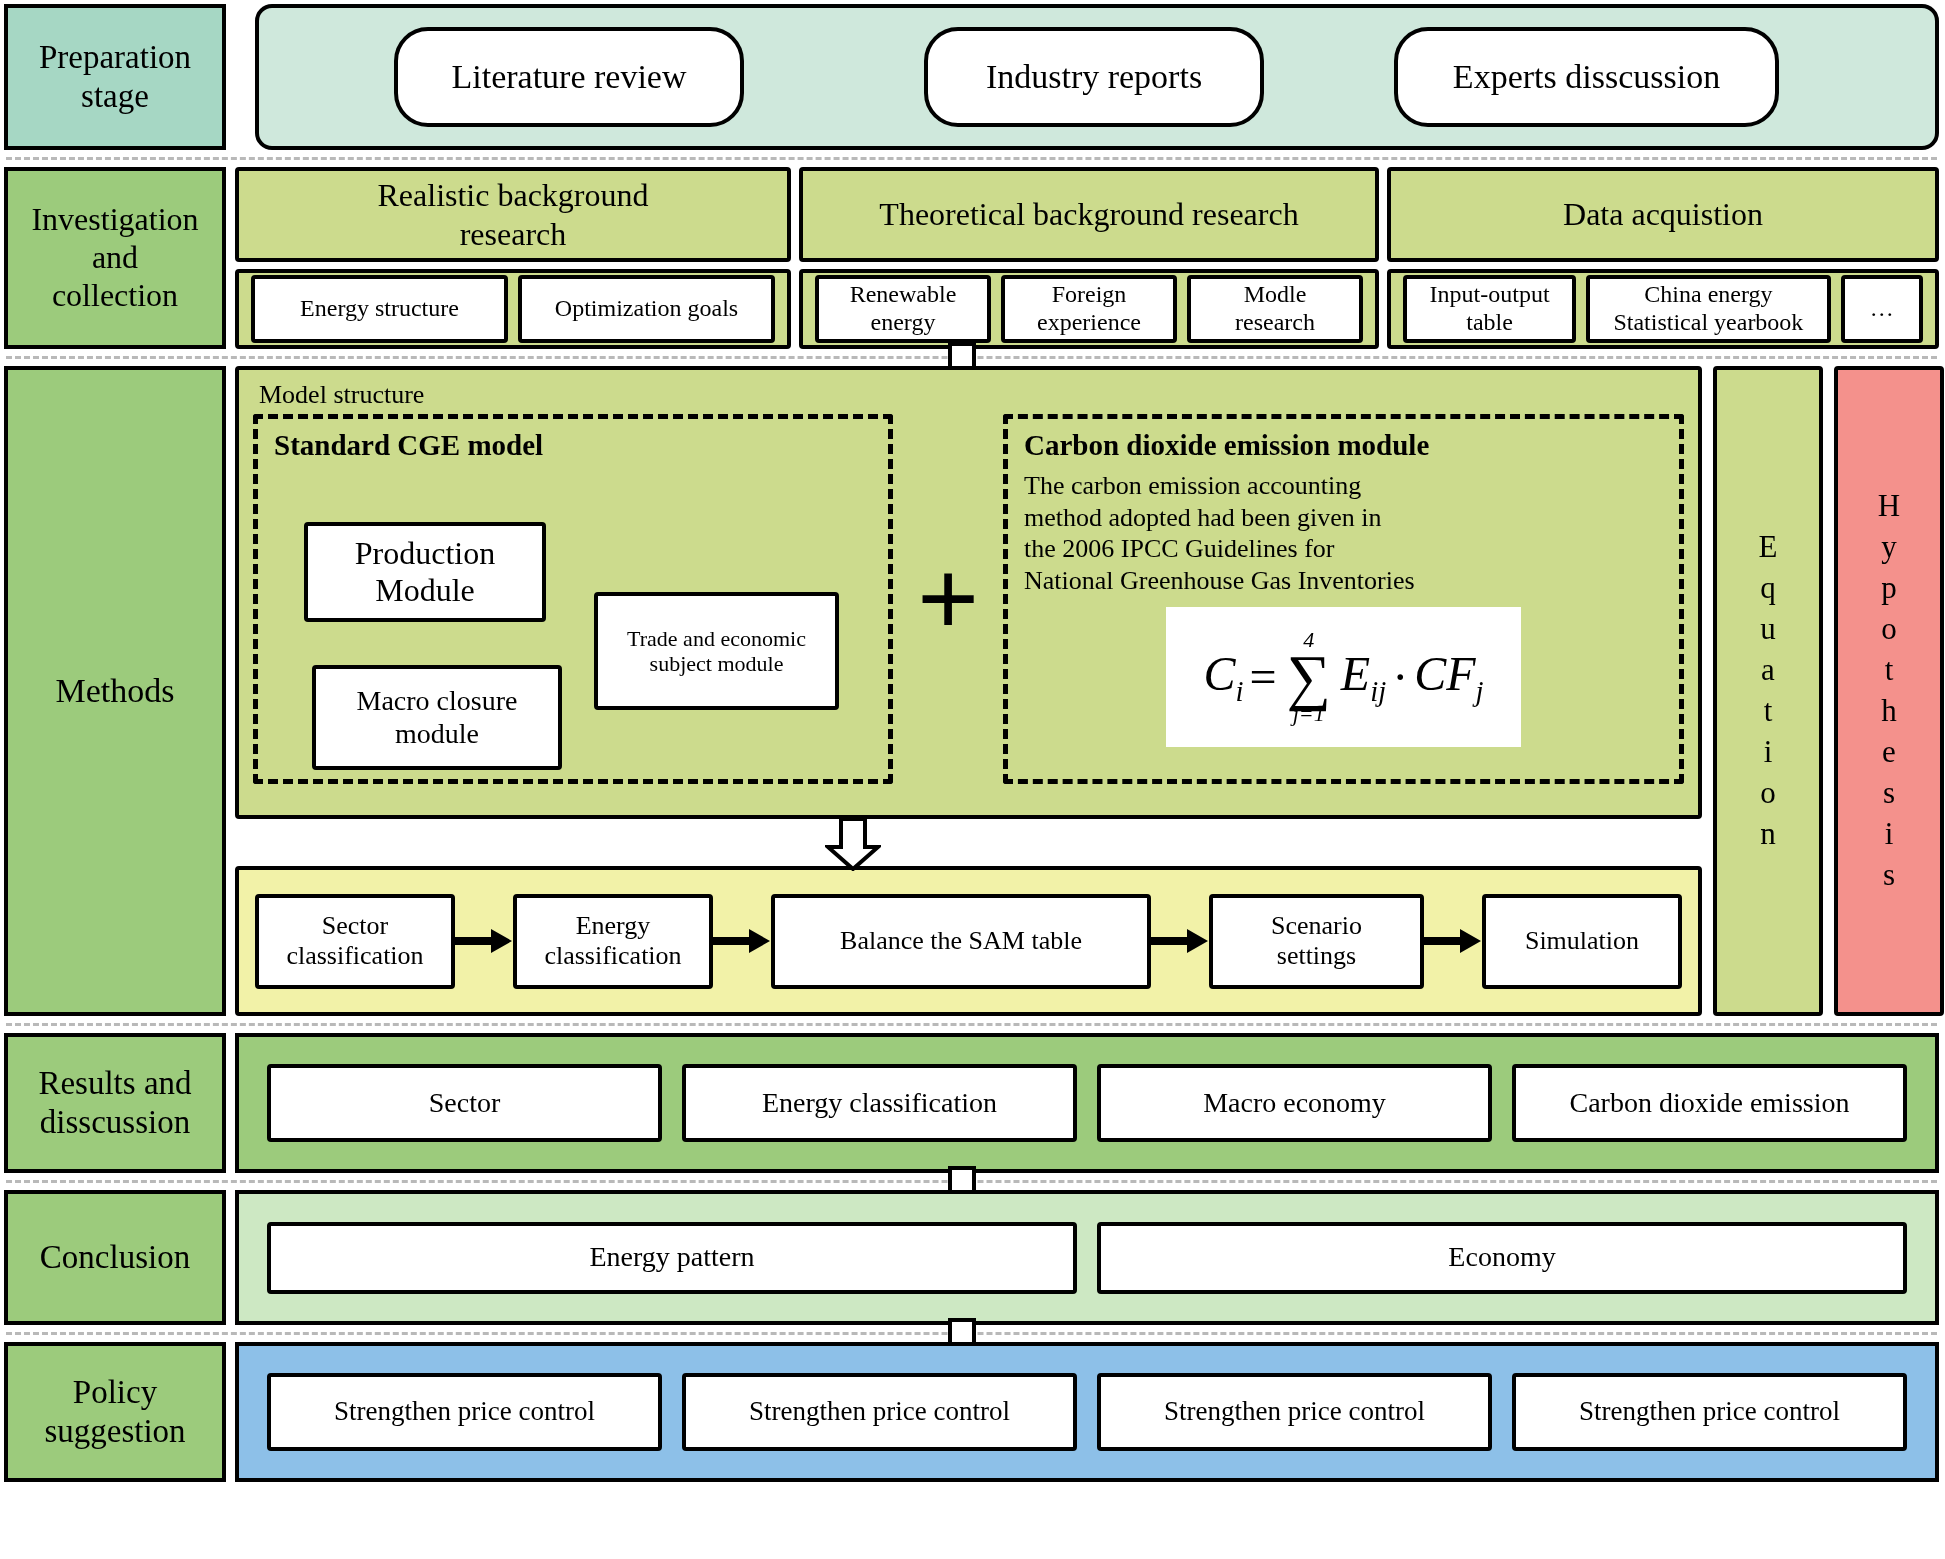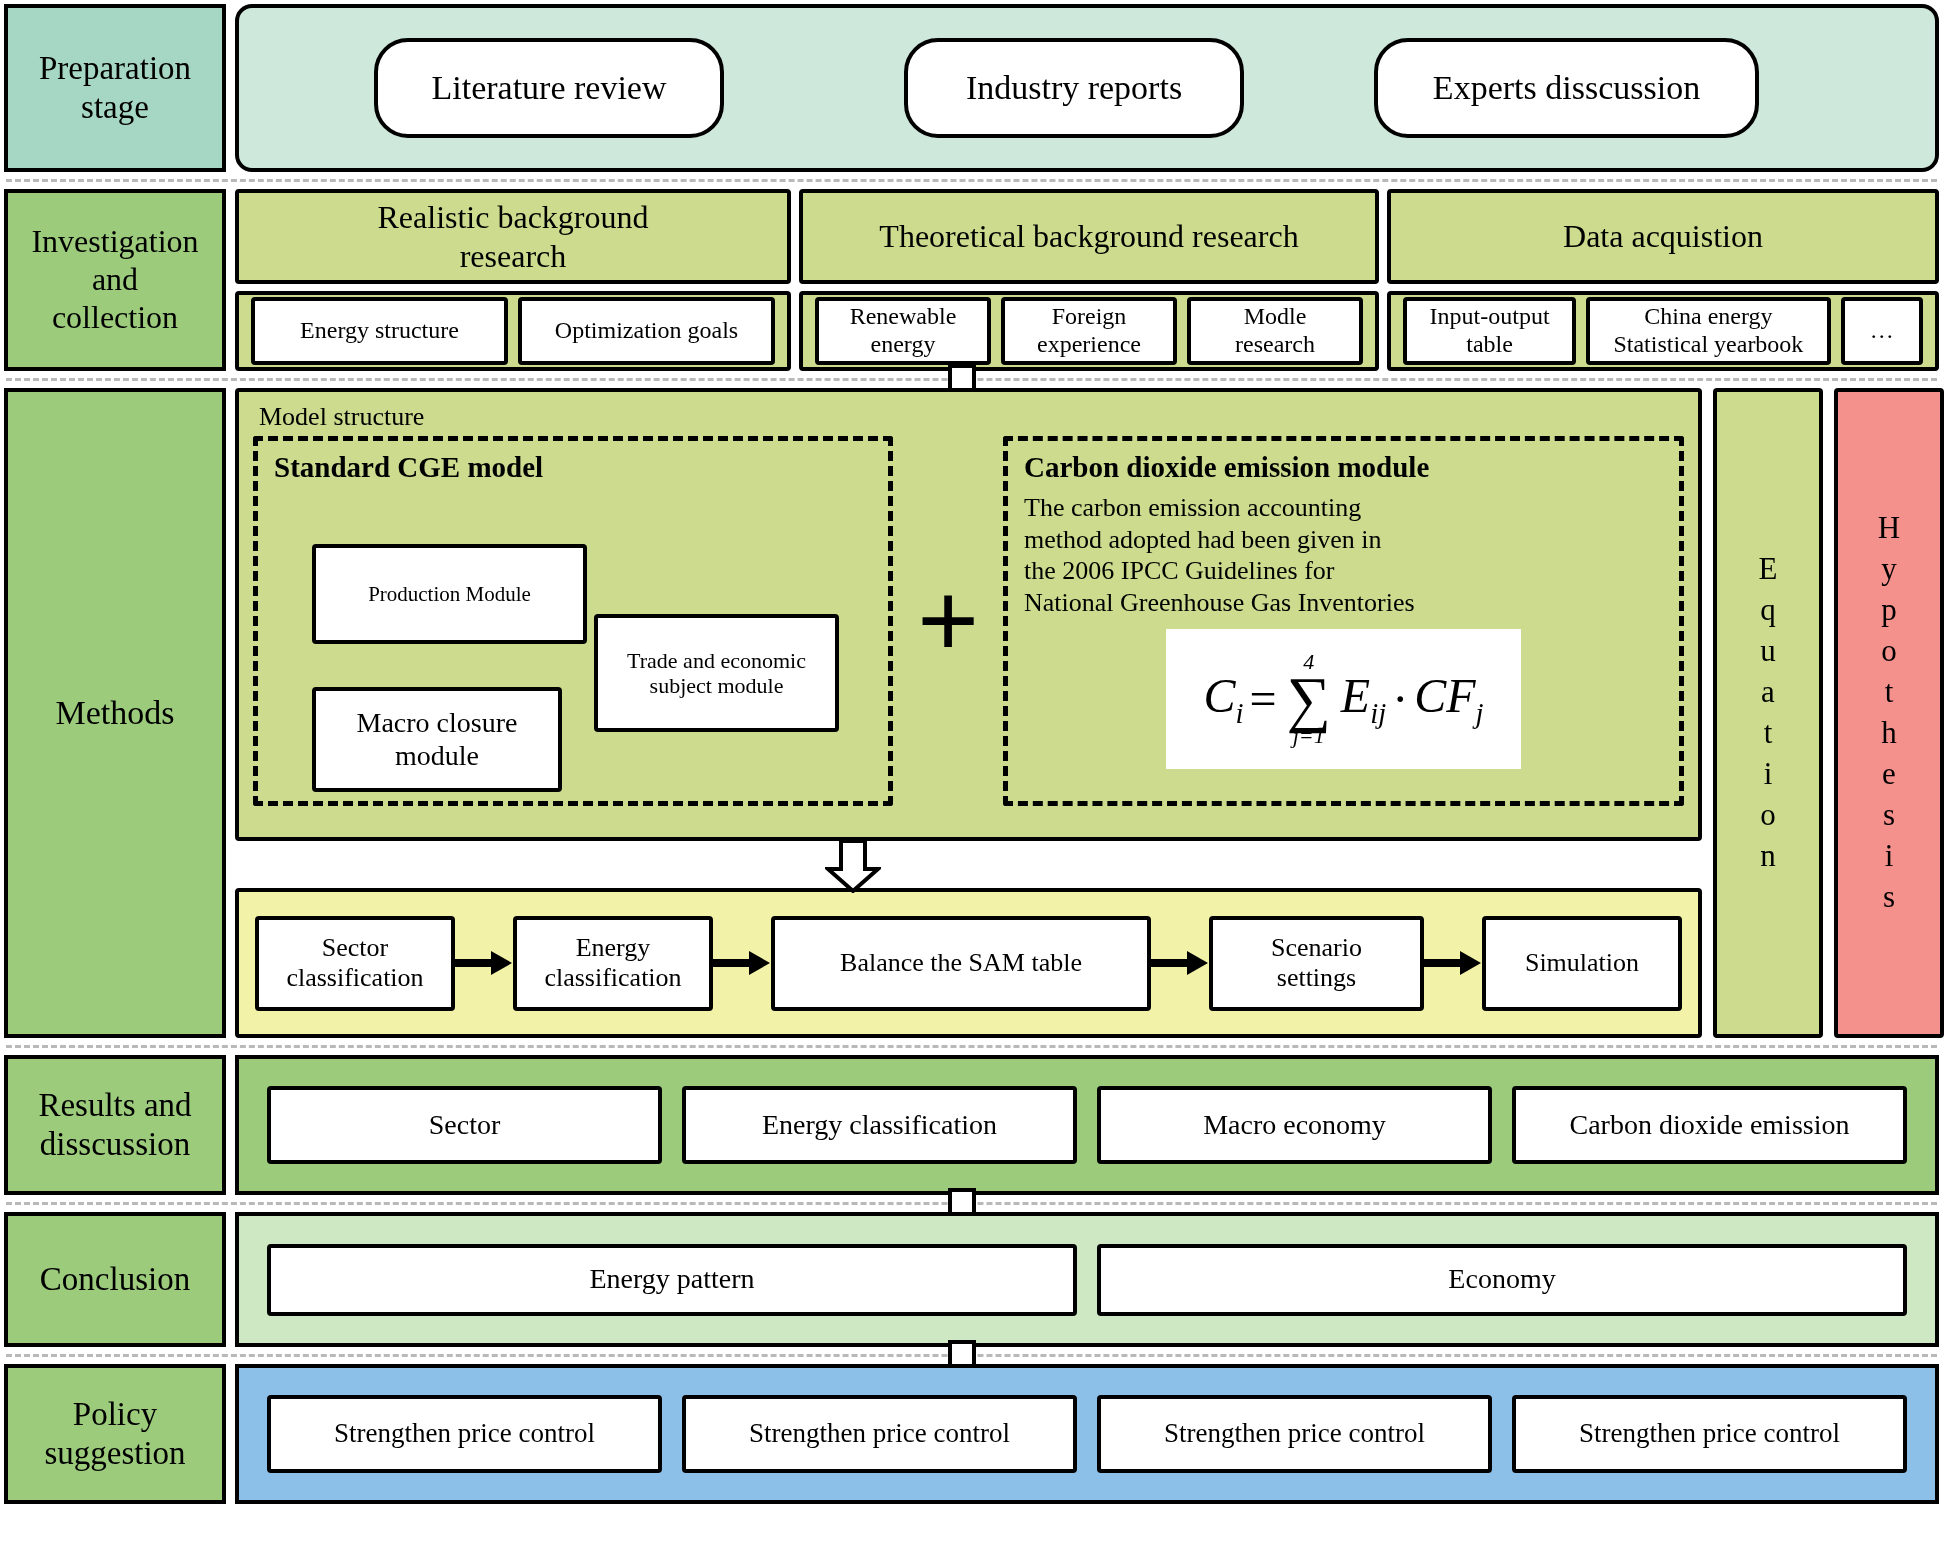--- a/index.html
+++ b/index.html
@@ -56,21 +56,21 @@
   }
   
   .wbox{
     background:#fff;border:4px solid #000;border-radius:4px;
     display:flex;align-items:center;justify-content:center;
     text-align:center;box-sizing:border-box;
     font-size:27px;line-height:1.15;
   }
 
   
-  #r1{height:168px;}
+  #r1{height:146px;gap:20px;}
   #r1 .stage-body{display:flex;align-items:center;padding:0 24px 0 135px;gap:0;}
   #r1 .pill{height:100px;}
   #r1 .pill.p1{width:350px;margin-right:180px;}
   #r1 .pill.p2{width:340px;margin-right:130px;}
   #r1 .pill.p3{width:385px;}
 
   
   #r2{height:182px;}
   #r2 .stage-label{font-size:32px;}
   #r2 .inv-wrap{display:flex;width:100%;height:100%;gap:8px;box-sizing:border-box;}
@@ -108,21 +108,21 @@
   }
   .db-left{flex:0 0 640px;}
   .plus{
     flex:0 0 110px;display:flex;align-items:center;justify-content:center;
     font-size:110px;font-weight:700;line-height:1;
   }
   .db-right{flex:1 1 auto;}
   .db-title{font-weight:bold;font-size:29px;margin-bottom:8px;}
   .cge-inner{position:relative;height:100%;}
   .cge-inner .wbox{position:absolute;}
-  .box-prod{left:38px;top:52px;width:275px;height:100px;font-size:21px;}
+  .box-prod{left:30px;top:52px;width:242px;height:100px;font-size:32px;}
   .box-macro{left:38px;top:195px;width:250px;height:105px;font-size:28px;}
   .box-trade{left:320px;top:122px;width:245px;height:118px;font-size:22px;}
   .co2-text{font-size:26px;line-height:1.22;white-space:pre-line;}
   .eqbox{
     background:#fff;margin:10px auto 0 auto;width:355px;height:140px;
     display:flex;align-items:center;justify-content:center;
   }
   .eq{font-family:"Liberation Serif","DejaVu Serif",serif;font-style:italic;font-size:48px;display:flex;align-items:center;gap:6px;text-align:center;}
   .eq .sum{position:relative;display:inline-flex;flex-direction:column;align-items:center;font-style:normal;margin:0 4px;}
   .eq .sum .lim{font-size:22px;font-style:italic;line-height:1;}

